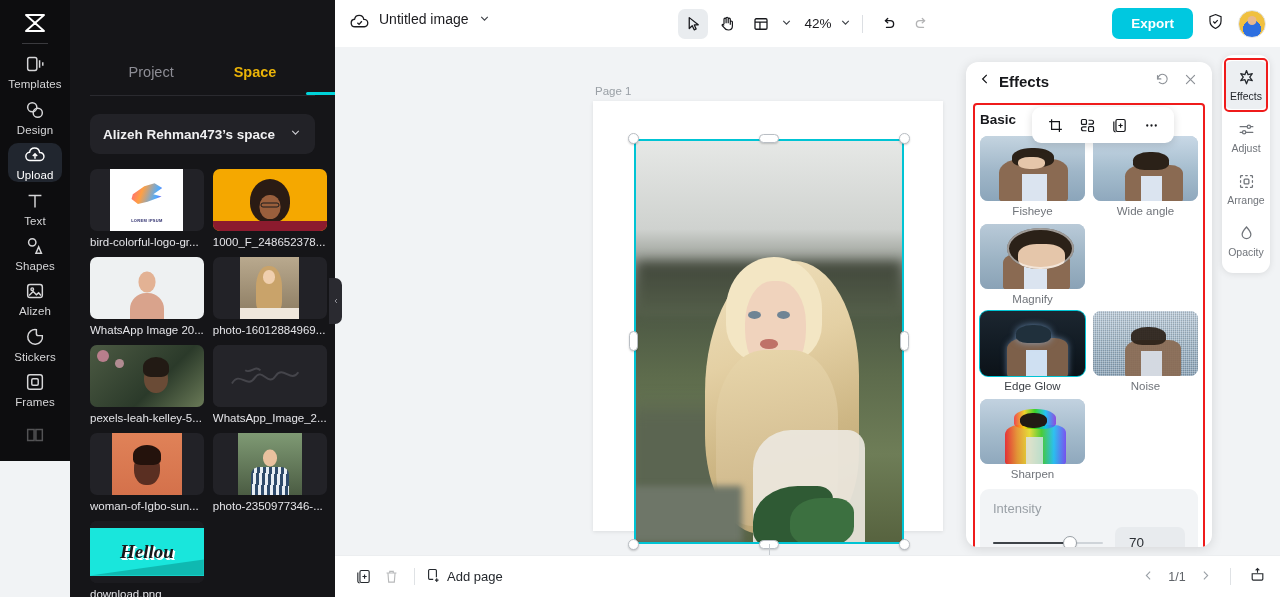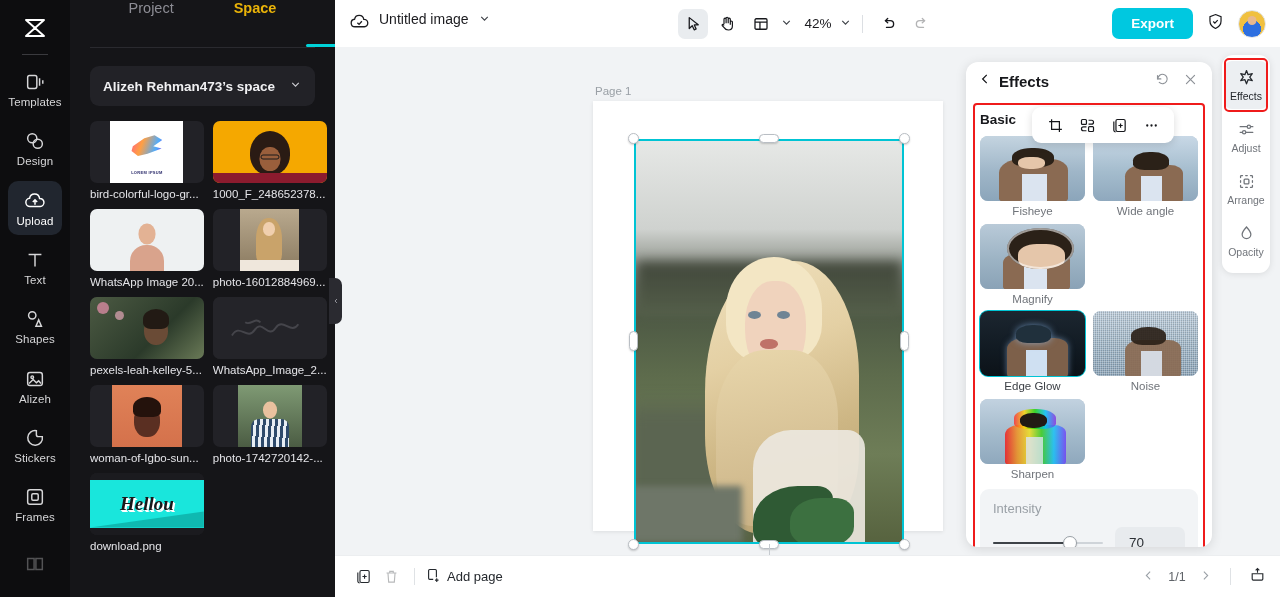--- a/index.html
+++ b/index.html
@@ -6,21 +6,21 @@
   html, body {
     width: 1280px; height: 597px;
     overflow: hidden;
     font-family: "Liberation Sans", sans-serif;
     background: #f1f3f5;
   }
   #app { position: relative; width: 1280px; height: 597px; }
 
   
   .rail {
-    position: absolute; left: 0; top: 0; width: 70px; height: 597px;
+    position: absolute; left: 0; top: 0; width: 70px; height: 461px;
     background: #0d0d0f; display: flex; flex-direction: column;
     align-items: center; padding-top: 8px;
   }
   .rail-logo { width: 44px; height: 40px; display: flex; align-items: center; justify-content: center; }
   .rail-div { width: 26px; height: 1px; background: #3a3a3e; margin: 6px 0 8px; }
   .rail-item {
     width: 54px; height: 54px; border-radius: 10px; margin-bottom: 6px;
     display: flex; flex-direction: column; align-items: center; justify-content: center;
     gap: 3px; cursor: pointer;
   }
@@ -28,21 +28,21 @@
   .rail-item .rl { font-size: 11.5px; color: #d6d6d8; letter-spacing: .1px; }
   .rail-item.active { background: #21262f; }
   .rail-item.active .rl { color: #ffffff; }
   .rail-item.dim { opacity: .35; }
 
   
   .lpanel {
     position: absolute; left: 70px; top: 0; width: 265px; height: 597px;
     background: #151518; color: #e9e9ec; overflow: hidden;
   }
-  .lp-tabs { display: flex; justify-content: center; gap: 60px; height: 47px; position: relative; }
+  .lp-tabs { display: flex; align-items: center; justify-content: center; gap: 60px; height: 47px; position: relative; margin-top: 48px; }
   .lp-tab { font-size: 14.5px; color: #8d8d95; cursor: pointer; }
   .lp-tab.active { color: #eab308; font-weight: 700; }
   .lp-underline { position: absolute; bottom: 0; left: 0; width: 48px; height: 3px; background: #00d3d9; border-radius: 2px; }
   .lp-rule { height: 1px; background: #2a2a2f; margin: 0 20px; }
   .space-sel {
     margin: 18px 20px 0; height: 40px; background: #222227; border-radius: 9px;
     display: flex; align-items: center; justify-content: space-between; padding: 0 13px;
     font-size: 13.5px; font-weight: 700; color: #f0f0f2; cursor: pointer;
   }
   .grid { margin: 15px 20px 0; display: grid; grid-template-columns: 1fr 1fr; gap: 9px 9px; }
@@ -372,21 +372,21 @@
       </div>
 
       <div class="cell">
         <div class="thumb">
           <div class="inner" style="width:56%;background:linear-gradient(#7f9a74,#4b5c43);position:relative;">
             <div style="position:absolute;left:50%;bottom:0;transform:translateX(-50%);width:38px;height:28px;background:repeating-linear-gradient(95deg,#2e4a6b 0 3px,#e8eef4 3px 6px);border-radius:8px 8px 0 0;"></div>
             <div style="position:absolute;left:50%;top:40%;transform:translate(-50%,-50%);width:14px;height:17px;border-radius:48%;background:#e9c19e;"></div>
             <div style="position:absolute;left:50%;top:33%;transform:translate(-50%,-50%);width:22px;height:22px;border-radius:50% 50% 36% 36%;background:#5c4028;z-index:-1;"></div>
           </div>
         </div>
-        <div class="cap">photo-1742720142-...</div>
+        <div class="cap">photo-2350977346-...</div>
       </div>
 
       <div class="cell">
         <div class="thumb">
           <div class="inner" style="width:100%;background:#1b1b1f;position:relative;display:flex;align-items:center;justify-content:center;">
             <div style="position:absolute;left:0;top:12%;width:100%;height:76%;background:#19e6dc;"></div>
             <div style="position:absolute;left:0;bottom:12%;width:100%;height:26%;background:#0fb9b1;clip-path:polygon(0 100%,100% 0,100% 100%);"></div>
             <div style="position:relative;font-family:'Liberation Serif',serif;font-style:italic;font-weight:700;font-size:19px;color:#18181b;text-shadow:1px 1px 0 #fff,2px 2px 0 #fff;">Hellou</div>
           </div>
         </div>

